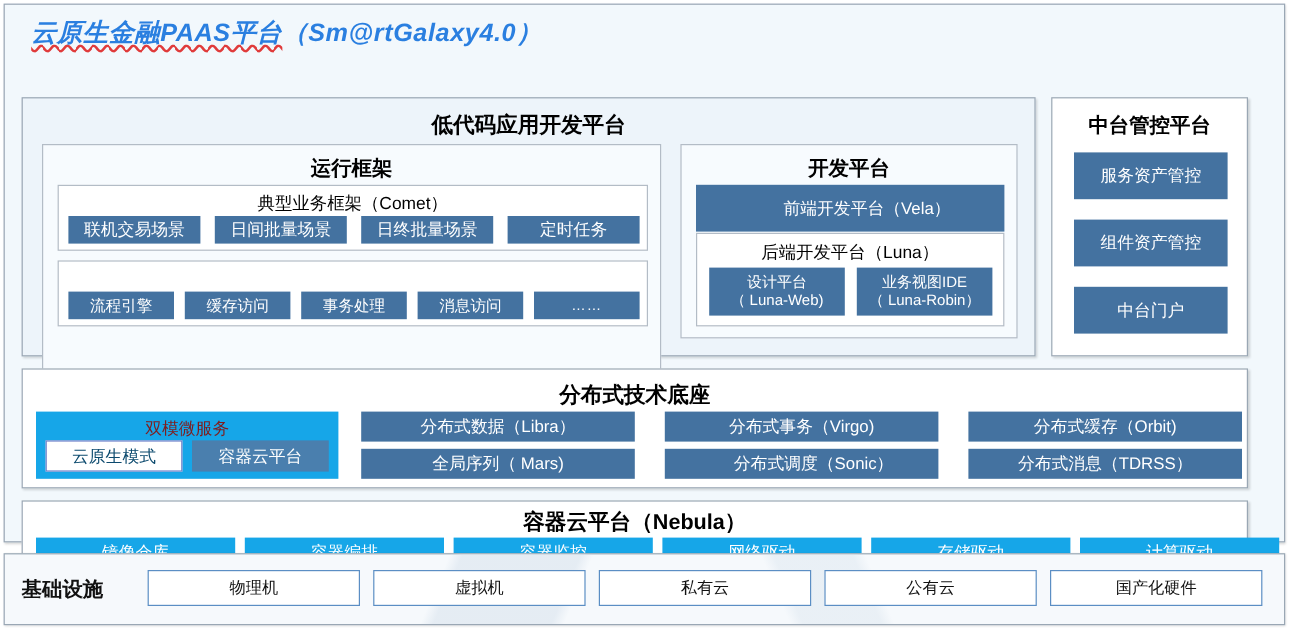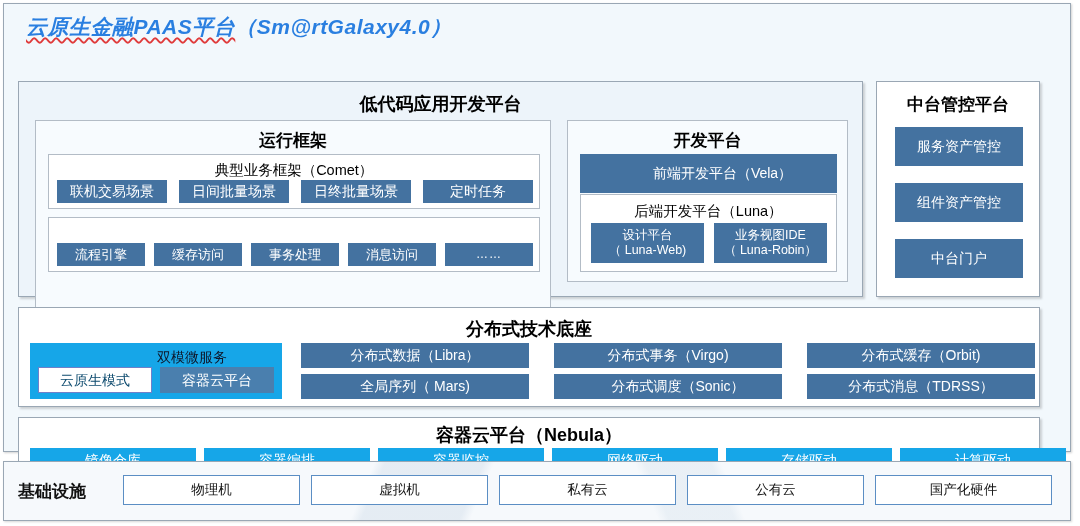--- a/index.html
+++ b/index.html
@@ -85,21 +85,21 @@
   }
   .chip.small{font-size:13px;}
   .chip.tiny{font-size:12.5px;}
   .chip.dots{font-size:12px;letter-spacing:1px;}
 
   
   .dual{
     position:absolute;background:#16a6e8;box-sizing:border-box;
   }
   .dual-head{
-    color:#0f172a;font-size:14px;text-align:center;line-height:1;padding-left:36px;
+    color:#7f1d1d;font-size:14px;text-align:center;line-height:1;
   }
 
   
   .infra{
     position:absolute;left:3px;top:461px;width:1068px;height:60px;
     background:#f6f9fc;
     border:1px solid #9aa7b4;
     box-sizing:border-box;
     box-shadow:1px 1px 2px rgba(0,0,0,.16);
     overflow:hidden;

